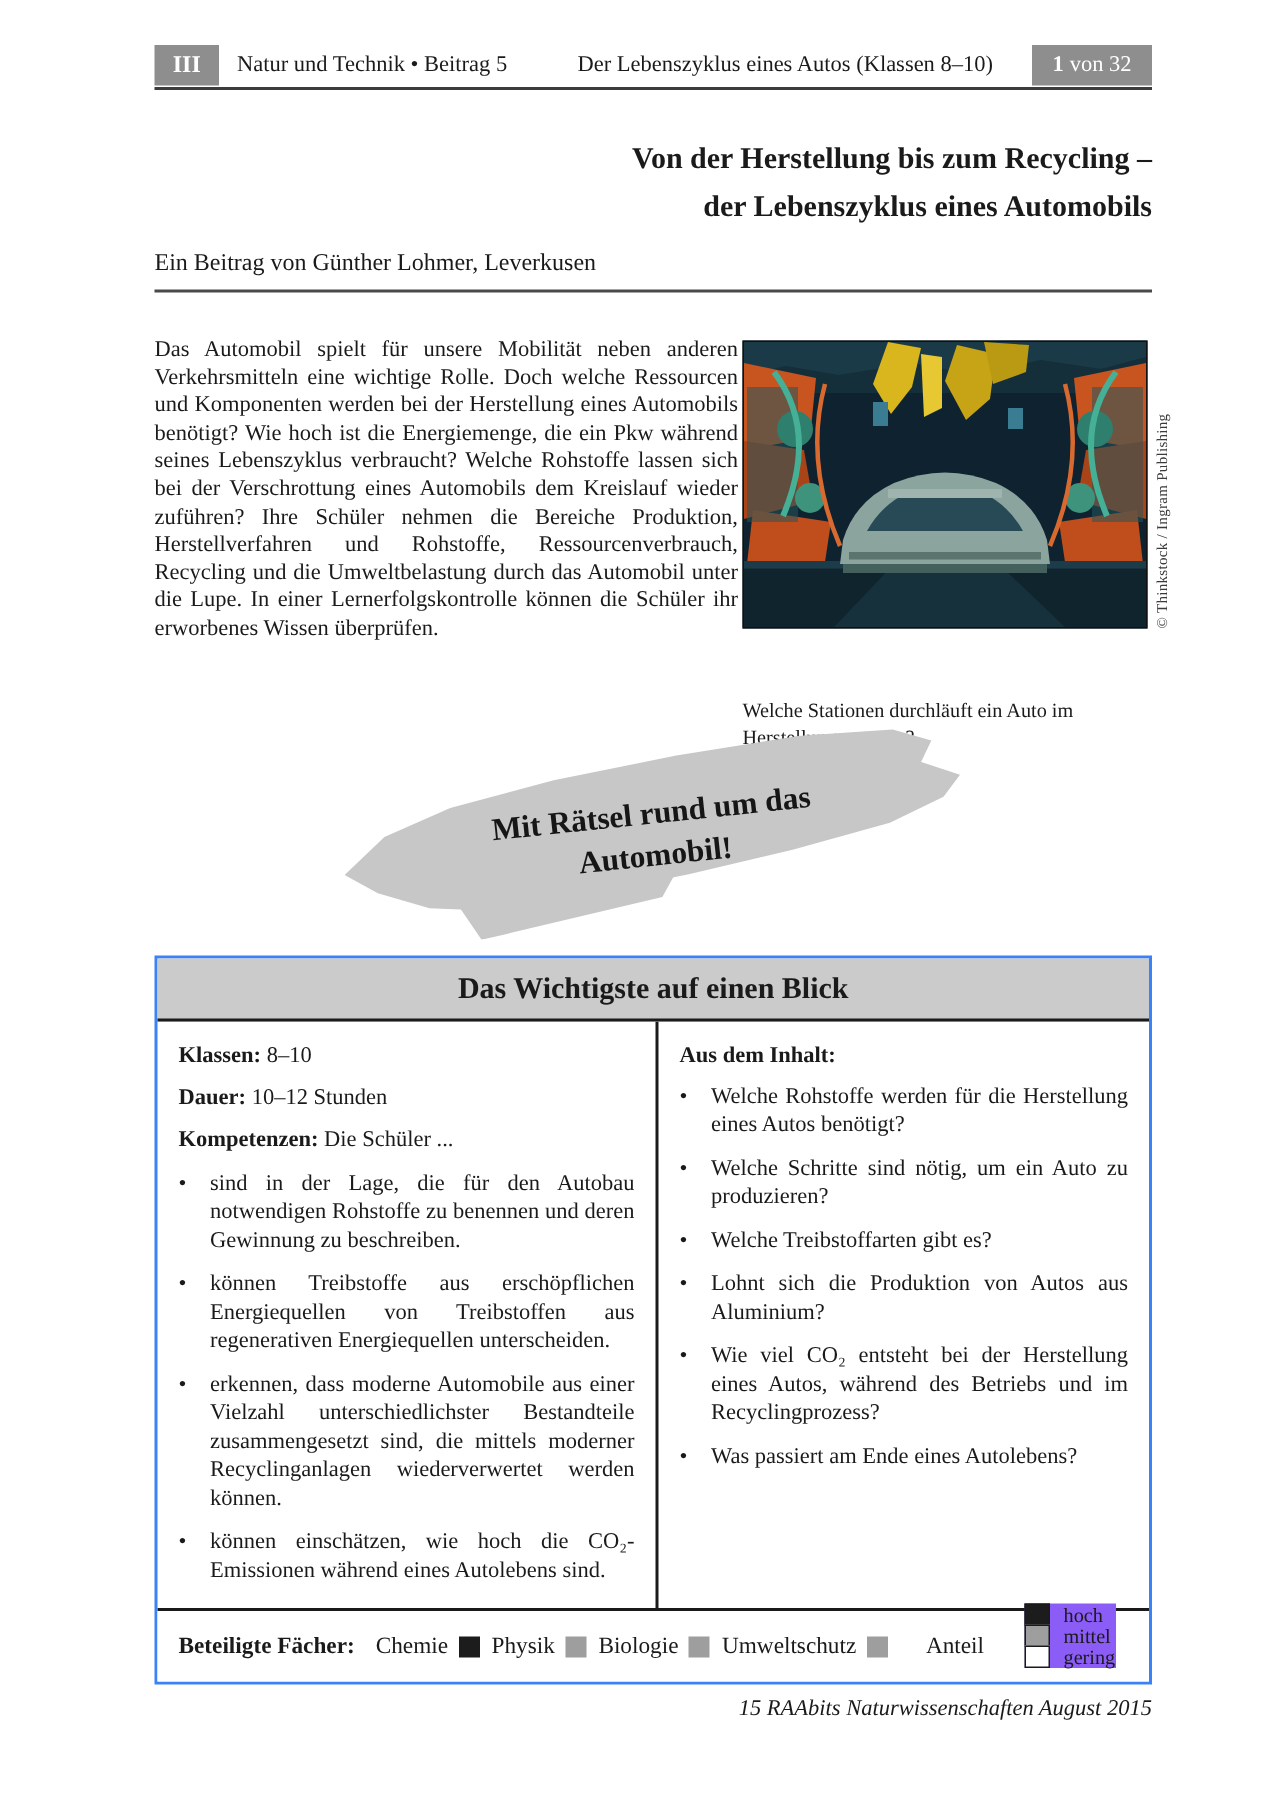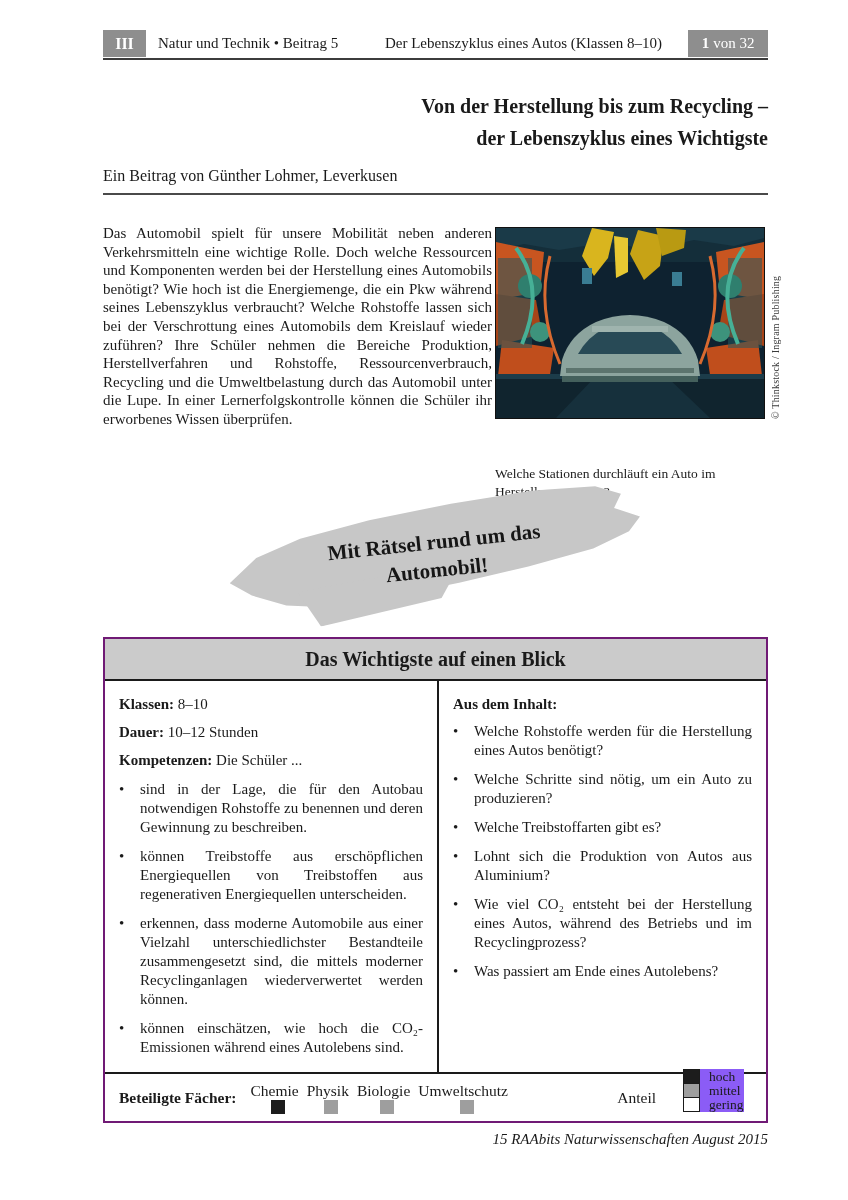--- a/index.html
+++ b/index.html
@@ -67,21 +67,21 @@
     position:absolute; left:16%; top:58%; width:40%; height:44%; background:#c7c7c7;
     clip-path:polygon(0% 25%, 100% 0%, 86% 68%, 12% 100%);
   }
   .banner-text {
     position:absolute; inset:0; display:flex; flex-direction:column;
     align-items:center; justify-content:center; gap:2px;
     font-size:21px; font-weight:bold; line-height:26px; color:#161616;
   }
 
   
-  .infobox { position:absolute; left:103px; top:637px; width:665px; height:486px; border:2px solid #701a75; }
+  .infobox { position:absolute; left:103px; top:637px; width:665px; height:486px; border:2px solid #3b82f6; }
   .infobox-title {
     height:42px; background:#cbcbcb; border-bottom:2px solid #1a1a1a;
     display:flex; align-items:center; justify-content:center;
     font-size:20px; font-weight:bold;
   }
   .infobox-cols { display:flex; height:391px; overflow:hidden; }
   .col { font-size:15px; line-height:19px; padding:14px 14px 0 14px; }
   .col-left { width:334px; border-right:2px solid #1a1a1a; }
   .col-right { flex:1; }
   .kv-row { margin-bottom:9px; }
@@ -89,21 +89,21 @@
   .col-heading { font-weight:bold; margin-bottom:8px; }
   .bullet-item { display:flex; margin-top:10px; }
   .bullet-item .dot { width:21px; flex:none; }
   .bullet-item .btxt { flex:1; text-align:justify; hyphens:auto; }
 
   .infobox-footer {
     position:absolute; left:0; right:0; bottom:0; height:49px; border-top:2px solid #1a1a1a;
     display:flex; align-items:center; padding:0 14px; font-size:15.5px; background:#fff;
   }
   .faecher-label { font-weight:bold; margin-right:6px; white-space:nowrap; }
-  .subject { display:flex; align-items:center; margin-left:8px; white-space:nowrap;flex-direction:column; }
+  .subject { display:flex; align-items:center; margin-left:8px; white-space:nowrap; }
   .subject .sq { width:14px; height:14px; margin-left:7px; }
   .sq-hoch   { background:#1c1c1c; }
   .sq-mittel { background:#9e9e9e; }
   .sq-gering { background:#ffffff; }
   .anteil-label { margin-left:auto; margin-right:96px; white-space:nowrap; }
 
   .legend { position:absolute; left:578px; top:430px; display:flex; flex-direction:column; background:#8b5cf6; }
   .legend-row { display:flex; align-items:center; height:15px; }
   .legend-row + .legend-row { margin-top:-1px; }
   .legend-row .lsq { width:17px; height:15px; border:1px solid #1a1a1a; flex:none; }
@@ -125,21 +125,21 @@
     <div class="gap26"></div>
     <div class="page-badge">
       <span class="pnum">1</span>
       <span>von 32</span>
     </div>
   </div>
   <div class="header-rule"></div>
 
   <div class="page-title">
     <span style="display:block">Von der Herstellung bis zum Recycling –</span>
-    <span style="display:block">der Lebenszyklus eines Wichtigste</span>
+    <span style="display:block">der Lebenszyklus eines Automobils</span>
   </div>
   <div class="author-line">Ein Beitrag von Günther Lohmer, Leverkusen</div>
   <div class="rule2"></div>
 
   <div class="intro-paragraph" lang="de">Das Automobil spielt für unsere Mobilität neben anderen Verkehrsmitteln eine wichtige Rolle. Doch welche Ressourcen und Komponenten werden bei der Herstellung eines Automobils benötigt? Wie hoch ist die Energiemenge, die ein Pkw während seines Lebenszyklus verbraucht? Welche Rohstoffe lassen sich bei der Verschrottung eines Automobils dem Kreislauf wieder zuführen? Ihre Schüler nehmen die Bereiche Produktion, Herstellverfahren und Rohstoffe, Ressourcenverbrauch, Recycling und die Umweltbelastung durch das Automobil unter die Lupe. In einer Lernerfolgskontrolle können die Schüler ihr erworbenes Wissen überprüfen.</div>
 
   <div class="figure-img">
     <svg viewBox="0 0 268 190" preserveAspectRatio="none" aria-hidden="true">
       <rect width="268" height="190" fill="#0e2230"></rect>
       <rect width="268" height="34" fill="#142e3a"></rect>

